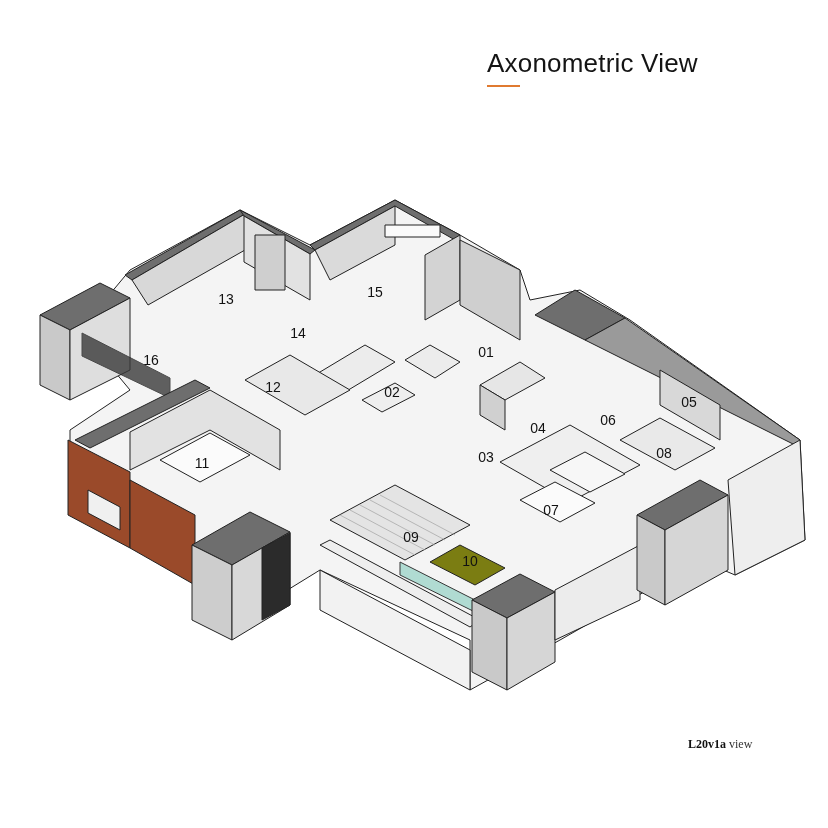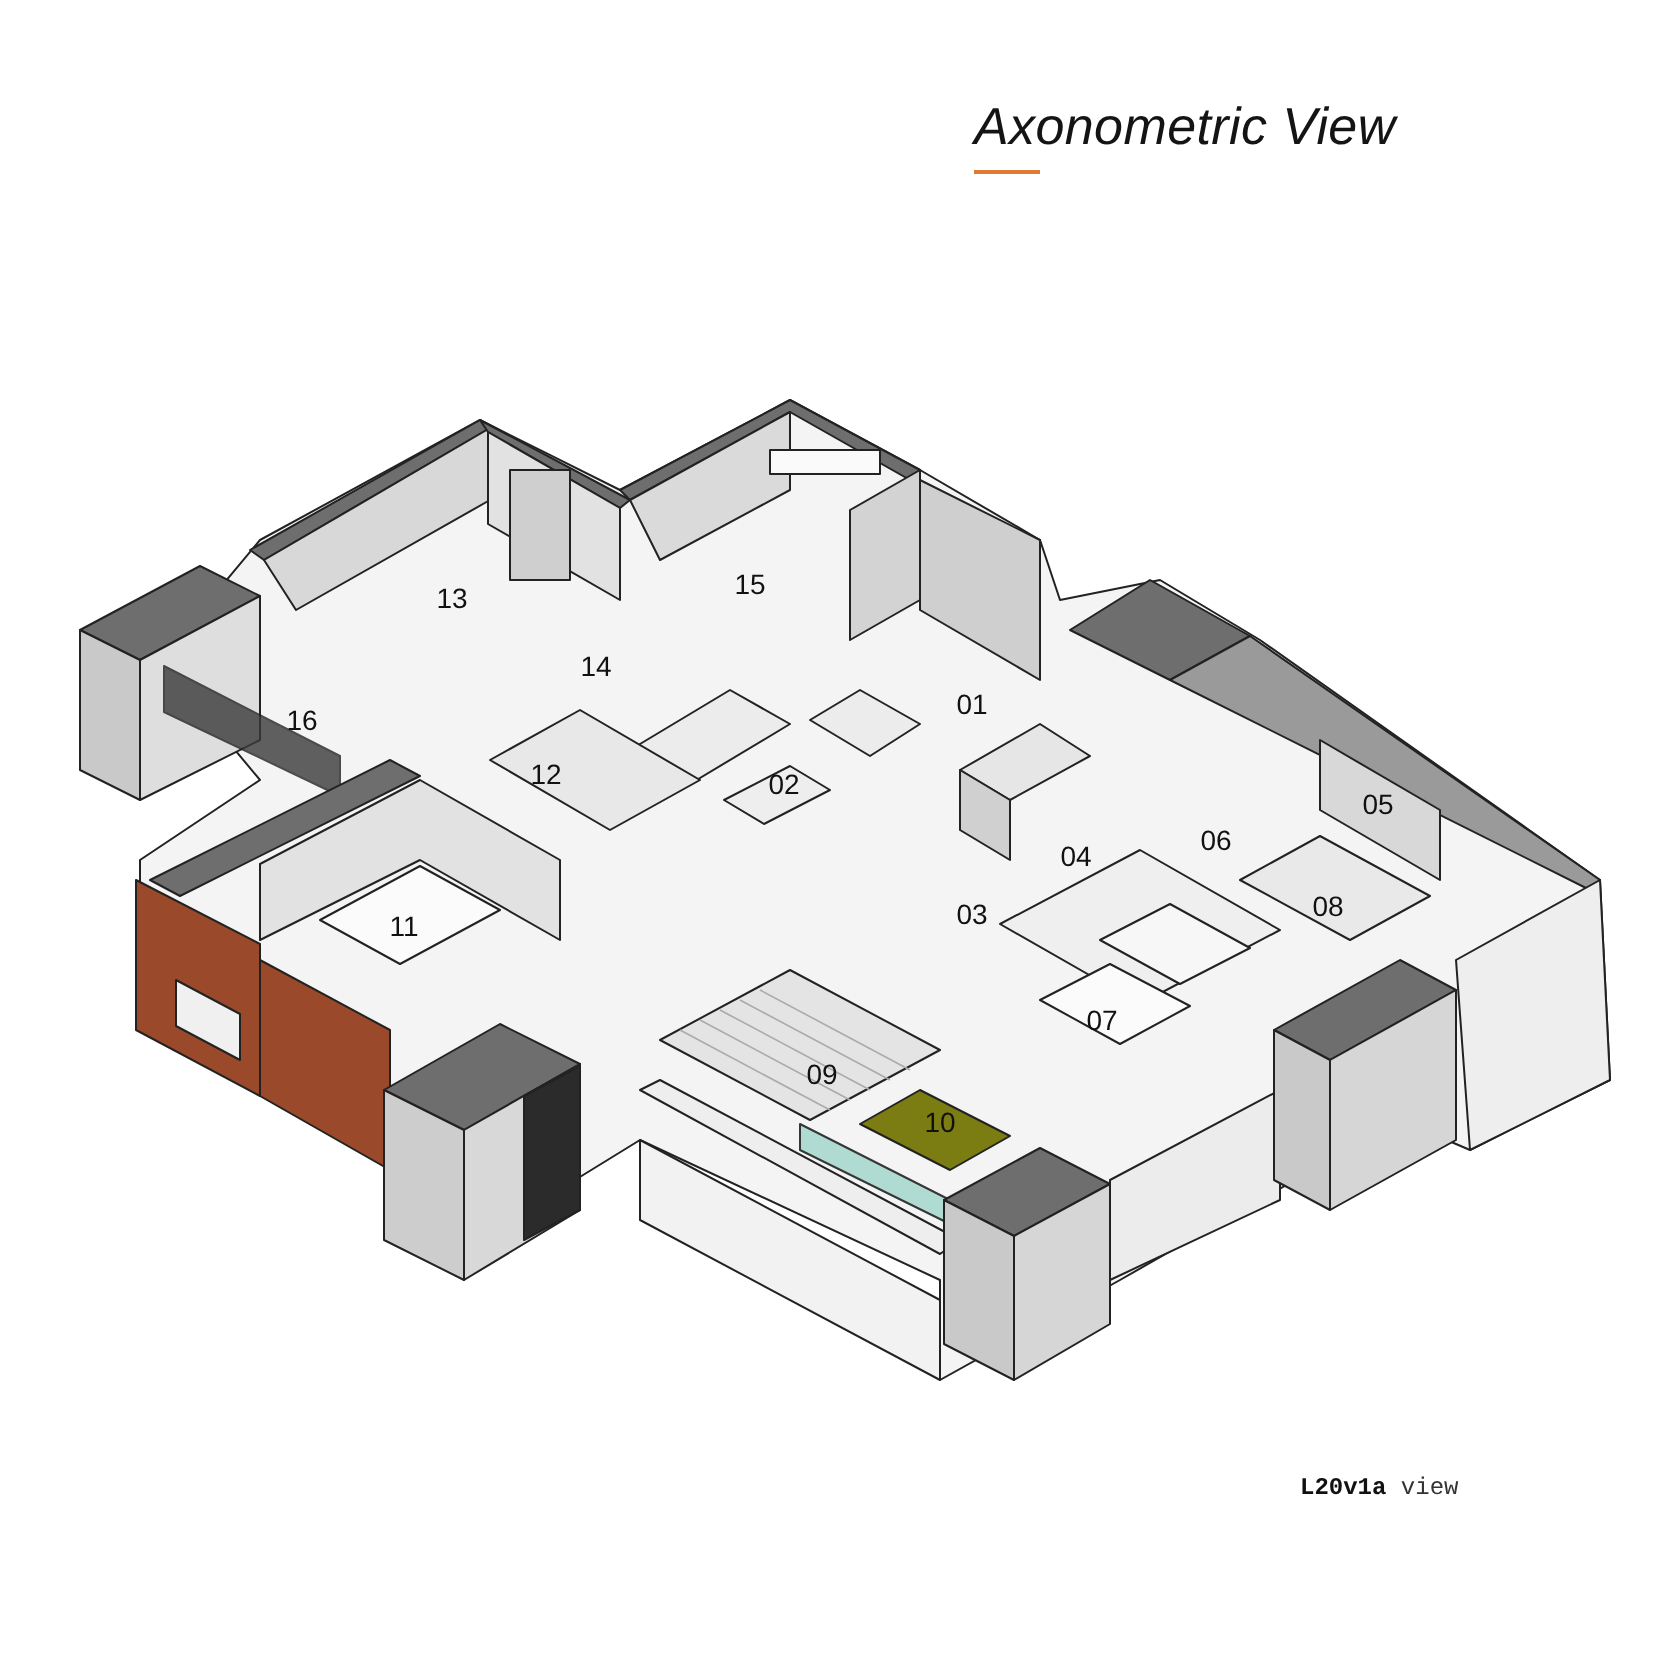--- a/index.html
+++ b/index.html
@@ -1,19 +1,19 @@
 <!DOCTYPE html>
 <html><head>
 <meta charset="utf-8">
 <style>
   html, body { margin: 0; padding: 0; background: #ffffff; }
   body { width: 828px; height: 828px; position: relative; overflow: hidden; font-family: "Liberation Sans", sans-serif; }
-  .title { position: absolute; left: 487px; top: 48px; font-size: 26px; color: #141414; letter-spacing: 0.2px; font-family: "Liberation Sans", sans-serif; font-style: italic; }
+  .title { position: absolute; left: 487px; top: 48px; font-size: 26px; color: #141414; letter-spacing: 0.2px; font-family: "Liberation Sans", sans-serif; }
   .title-underline { position: absolute; left: 487px; top: 85px; width: 33px; height: 2px; background: #e07a30; }
-  .caption { position: absolute; left: 650px; top: 737px; font-size: 12px; color: #111; font-family: Liberation Mono, monospace; }
+  .caption { position: absolute; left: 688px; top: 737px; font-size: 12px; color: #111; font-family: Liberation Serif, serif; }
   .caption b { font-weight: 700; }
   .caption span.rest { color: #333; font-weight: 400; }
   svg.plan { position: absolute; left: 0; top: 0; }
   .lbl { font-family: "Liberation Sans", sans-serif; font-size: 14px; fill: #111; }
 </style>
 </head>
 <body>
 
 <div class="title">Axonometric View</div>
 <div class="title-underline"></div>

